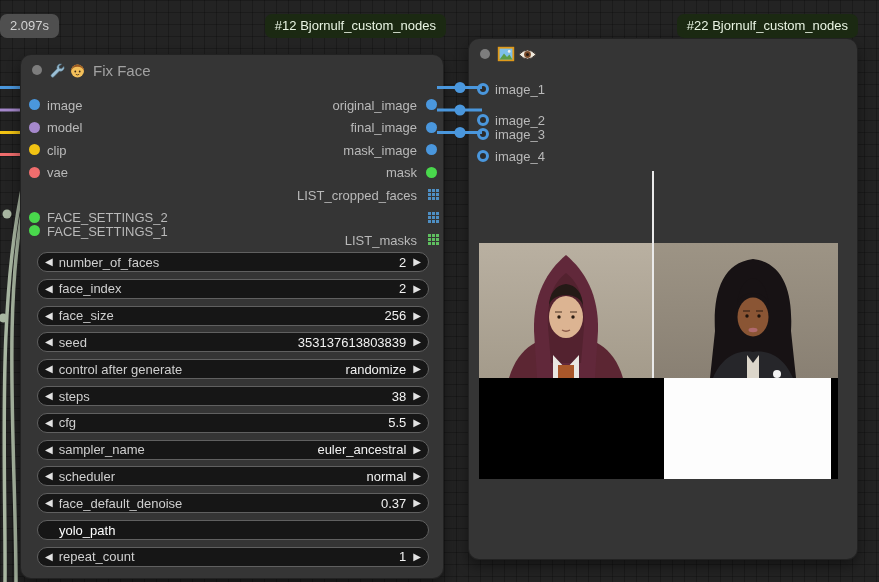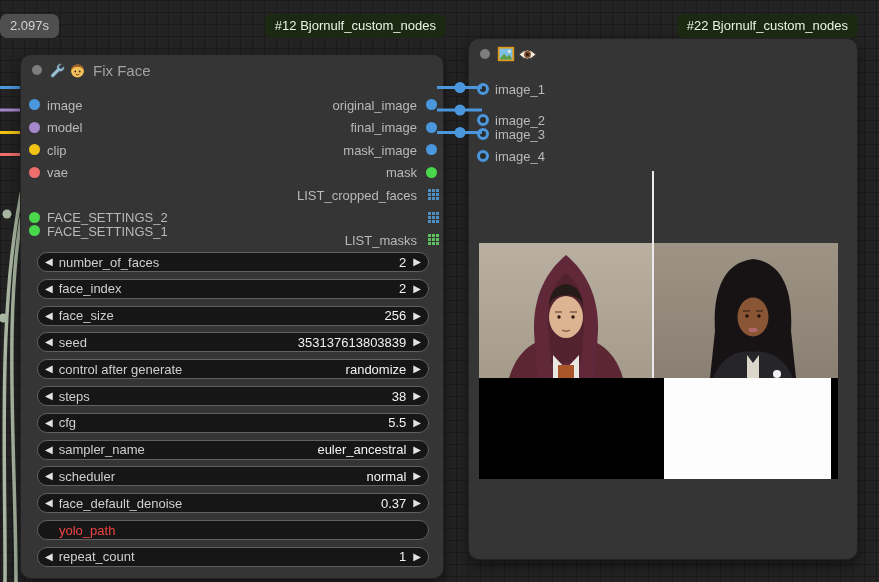--- a/index.html
+++ b/index.html
@@ -61,21 +61,21 @@
 
   .widget{
     position:absolute;left:16px;width:392px;height:20px;box-sizing:border-box;
     background:#161616;border:1px solid #606060;border-radius:10px;
     display:flex;align-items:center;
     font-size:13px;color:#d6d6d6;padding:0 7px;
   }
   .widget .w-arrow{flex:0 0 auto;color:#e2e2e2;font-size:10px;line-height:1;}
   .widget .w-label{margin-left:6px;flex:0 0 auto;color:#cfcfcf;}
   .widget .w-value{margin-left:auto;margin-right:7px;color:#f2f2f2;}
-  .widget.text .w-label{margin-left:14px;color:#ef4444;}
+  .widget.text .w-label{margin-left:14px;color:#ffffff;}
   .widget.text .w-value{margin-right:2px;}
 
   .compare-line{position:absolute;background:#eaeaea;z-index:3;}
   .mask-black{position:absolute;background:#000;z-index:2;}
   .mask-white{position:absolute;background:#fdfdfd;z-index:2;}
 </style>
 </head>
 <body>
 
 <svg id="wires-bg" class="wire-layer">

